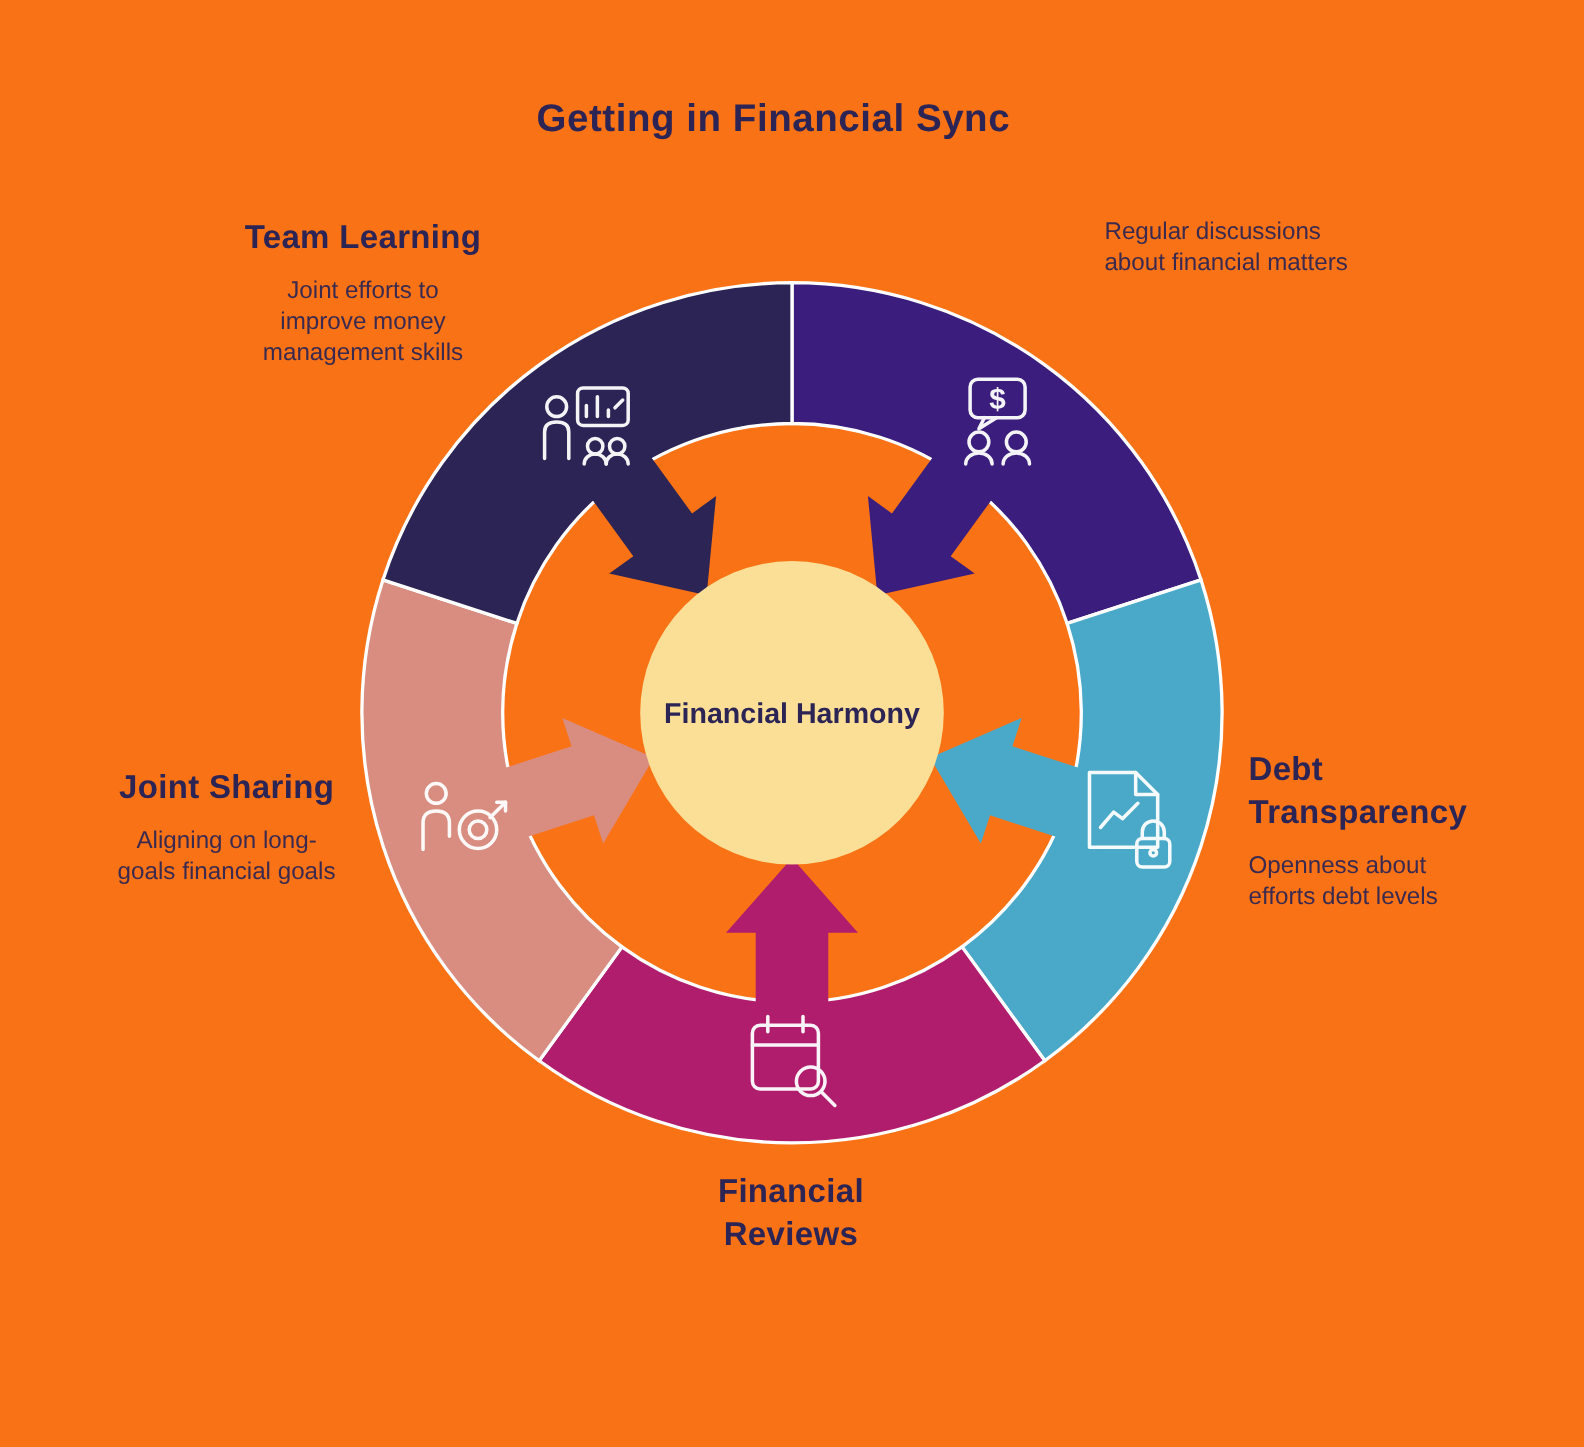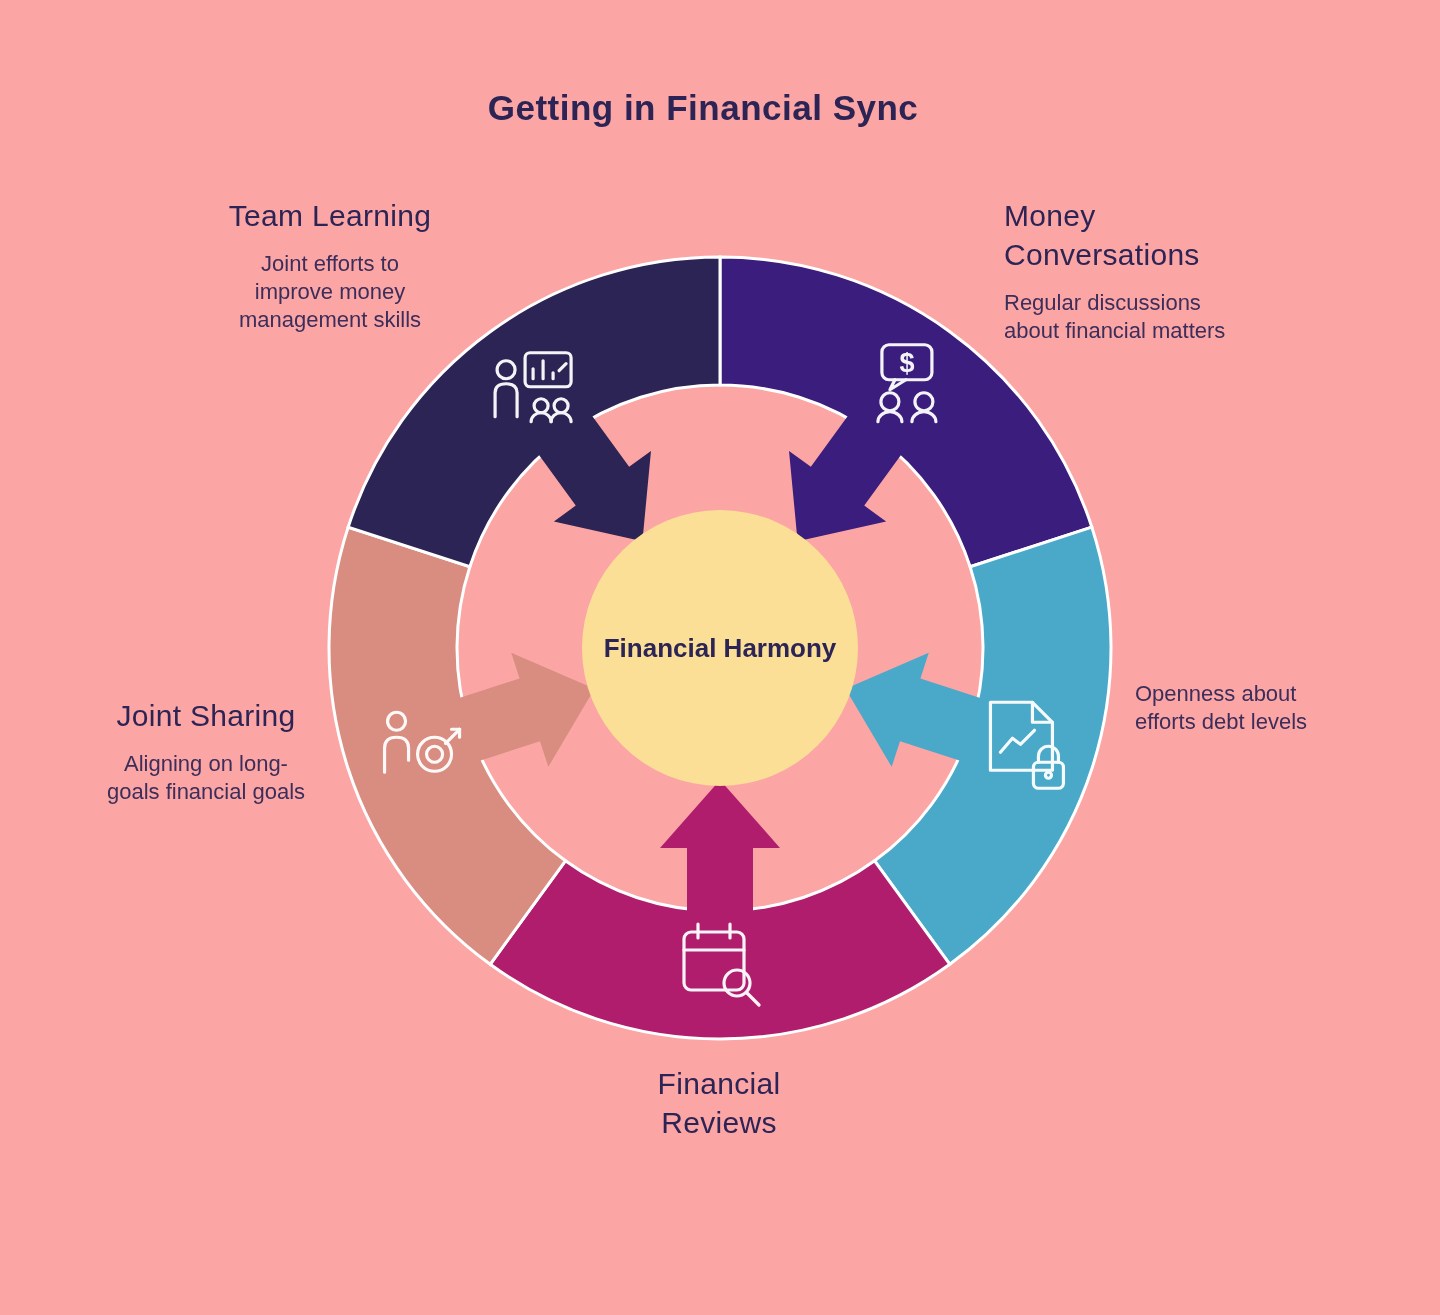--- a/index.html
+++ b/index.html
@@ -5,21 +5,21 @@
   html, body {
     margin: 0;
     padding: 0;
     background: #ffffff;
     font-family: "Liberation Sans", sans-serif;
   }
   .canvas {
     position: relative;
     width: 1440px;
     height: 1315px;
-    background: #fca5a5;
+    background: #f97316;
     overflow: hidden;
   }
   #sync-svg {
     position: absolute;
     left: 0;
     top: 0;
   }
   .page-title {
     position: absolute;
     left: 0;
@@ -30,21 +30,21 @@
     font-size: 35px;
     font-weight: bold;
     letter-spacing: 0.5px;
     color: #2b2454;
   }
   .seg-label {
     position: absolute;
     color: #2b2454;
   }
   .seg-title {
-    font-weight: normal;
+    font-weight: bold;
     font-size: 30px;
     line-height: 39px;
     white-space: pre-line;
     margin-bottom: 15px;
     letter-spacing: 0.3px;
   }
   .seg-desc {
     font-weight: normal;
     font-size: 22px;
     line-height: 28px;
@@ -150,27 +150,27 @@
     </svg>
 
   <div class="seg-label pos-team">
     <div class="seg-title">Team Learning</div>
     <div class="seg-desc">Joint efforts to
 improve money
 management skills</div>
   </div>
 
   <div class="seg-label pos-money">
-    <div class="seg-title">Money
-Conversations</div>
     <div class="seg-desc">Regular discussions
 about financial matters</div>
   </div>
 
   <div class="seg-label pos-debt">
+    <div class="seg-title">Debt
+Transparency</div>
     <div class="seg-desc">Openness about
 efforts debt levels</div>
   </div>
 
   <div class="seg-label pos-goal">
     <div class="seg-title">Joint Sharing</div>
     <div class="seg-desc">Aligning on long-
 goals financial goals</div>
   </div>
 

